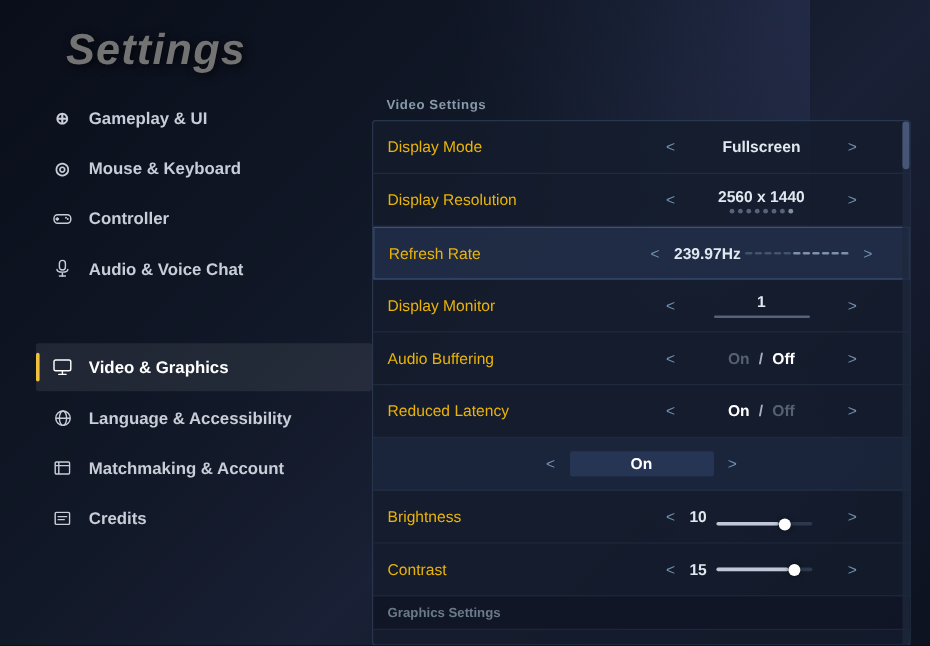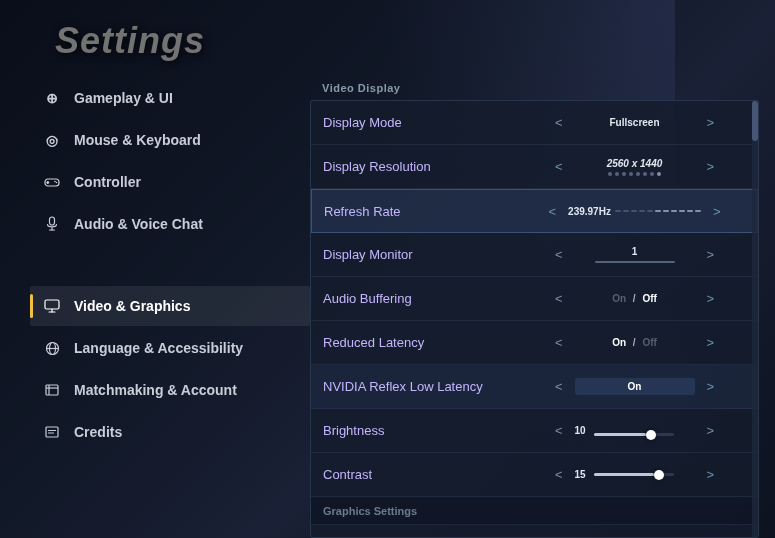--- a/index.html
+++ b/index.html
@@ -163,42 +163,42 @@
     }
 
     .settings-row.section-header-row {
       height: 28px;
       background: rgba(15,20,35,0.7);
     }
 
     .row-label {
       flex: 0 0 200px;
       font-size: 13px;
-      color: #c4b5fd;
+      color: #eab308;
       font-weight: 500;
     }
 
     .row-control {
       flex: 1;
       display: flex;
       align-items: center;
       justify-content: center;
       gap: 8px;
     }
 
     .chevron {
       color: #7090b0;
       font-size: 13px;
       cursor: pointer;
       padding: 4px;
       user-select: none;
     }
 
     .row-value {
-      font-size: 10px;
+      font-size: 13px;
       color: #e0e8f0;
       font-weight: 600;
       min-width: 120px;
       text-align: center;
     }
 
     .row-value .active-val {
       color: #fff;
     }
 
@@ -380,40 +380,40 @@
             <line x1="3" y1="4.5" x2="11" y2="4.5" stroke="currentColor" stroke-width="1"></line>
             <line x1="3" y1="7" x2="9" y2="7" stroke="currentColor" stroke-width="1"></line>
           </svg>
         </span>
         <span>Credits</span>
       </div>
 
     </nav>
 
     <div class="content-panel">
-      <div class="section-label">Video Display</div>
+      <div class="section-label">Video Settings</div>
 
       <div class="settings-table" style="position:relative;">
 
         <div class="settings-row">
           <span class="row-label">Display Mode</span>
           <div class="row-control">
             <span class="chevron">&lt;</span>
             <span class="row-value">
               <span>Fullscreen</span>
             </span>
             <span class="chevron">&gt;</span>
           </div>
         </div>
 
         <div class="settings-row">
           <span class="row-label">Display Resolution</span>
           <div class="row-control">
             <span class="chevron">&lt;</span>
-            <span class="row-value" style="display:flex; flex-direction:column; align-items:center; gap:3px;font-style:italic;">
+            <span class="row-value" style="display:flex; flex-direction:column; align-items:center; gap:3px;">
               <span>2560 x 1440</span>
               <div class="res-dots">
                 <div class="dot"></div>
                 <div class="dot"></div>
                 <div class="dot"></div>
                 <div class="dot"></div>
                 <div class="dot"></div>
                 <div class="dot"></div>
                 <div class="dot"></div>
                 <div class="dot active"></div>
@@ -479,21 +479,20 @@
             <span class="row-value">
               <span class="active-val" style="color:#fff;">On</span>
               <span style="color:#aab0c0; margin: 0 4px;"> / </span>
               <span class="inactive-val" style="color:#556070;">Off</span>
             </span>
             <span class="chevron">&gt;</span>
           </div>
         </div>
 
         <div class="settings-row" style="background: rgba(35,50,80,0.4);">
-          <span class="row-label">NVIDIA Reflex Low Latency</span>
           <div class="row-control">
             <span class="chevron">&lt;</span>
             <span class="row-value" style="background: rgba(50,70,110,0.5); padding: 3px 20px; border-radius: 2px; color:#fff;">
               <span>On</span>
             </span>
             <span class="chevron">&gt;</span>
           </div>
         </div>
 
         <div class="settings-row">

